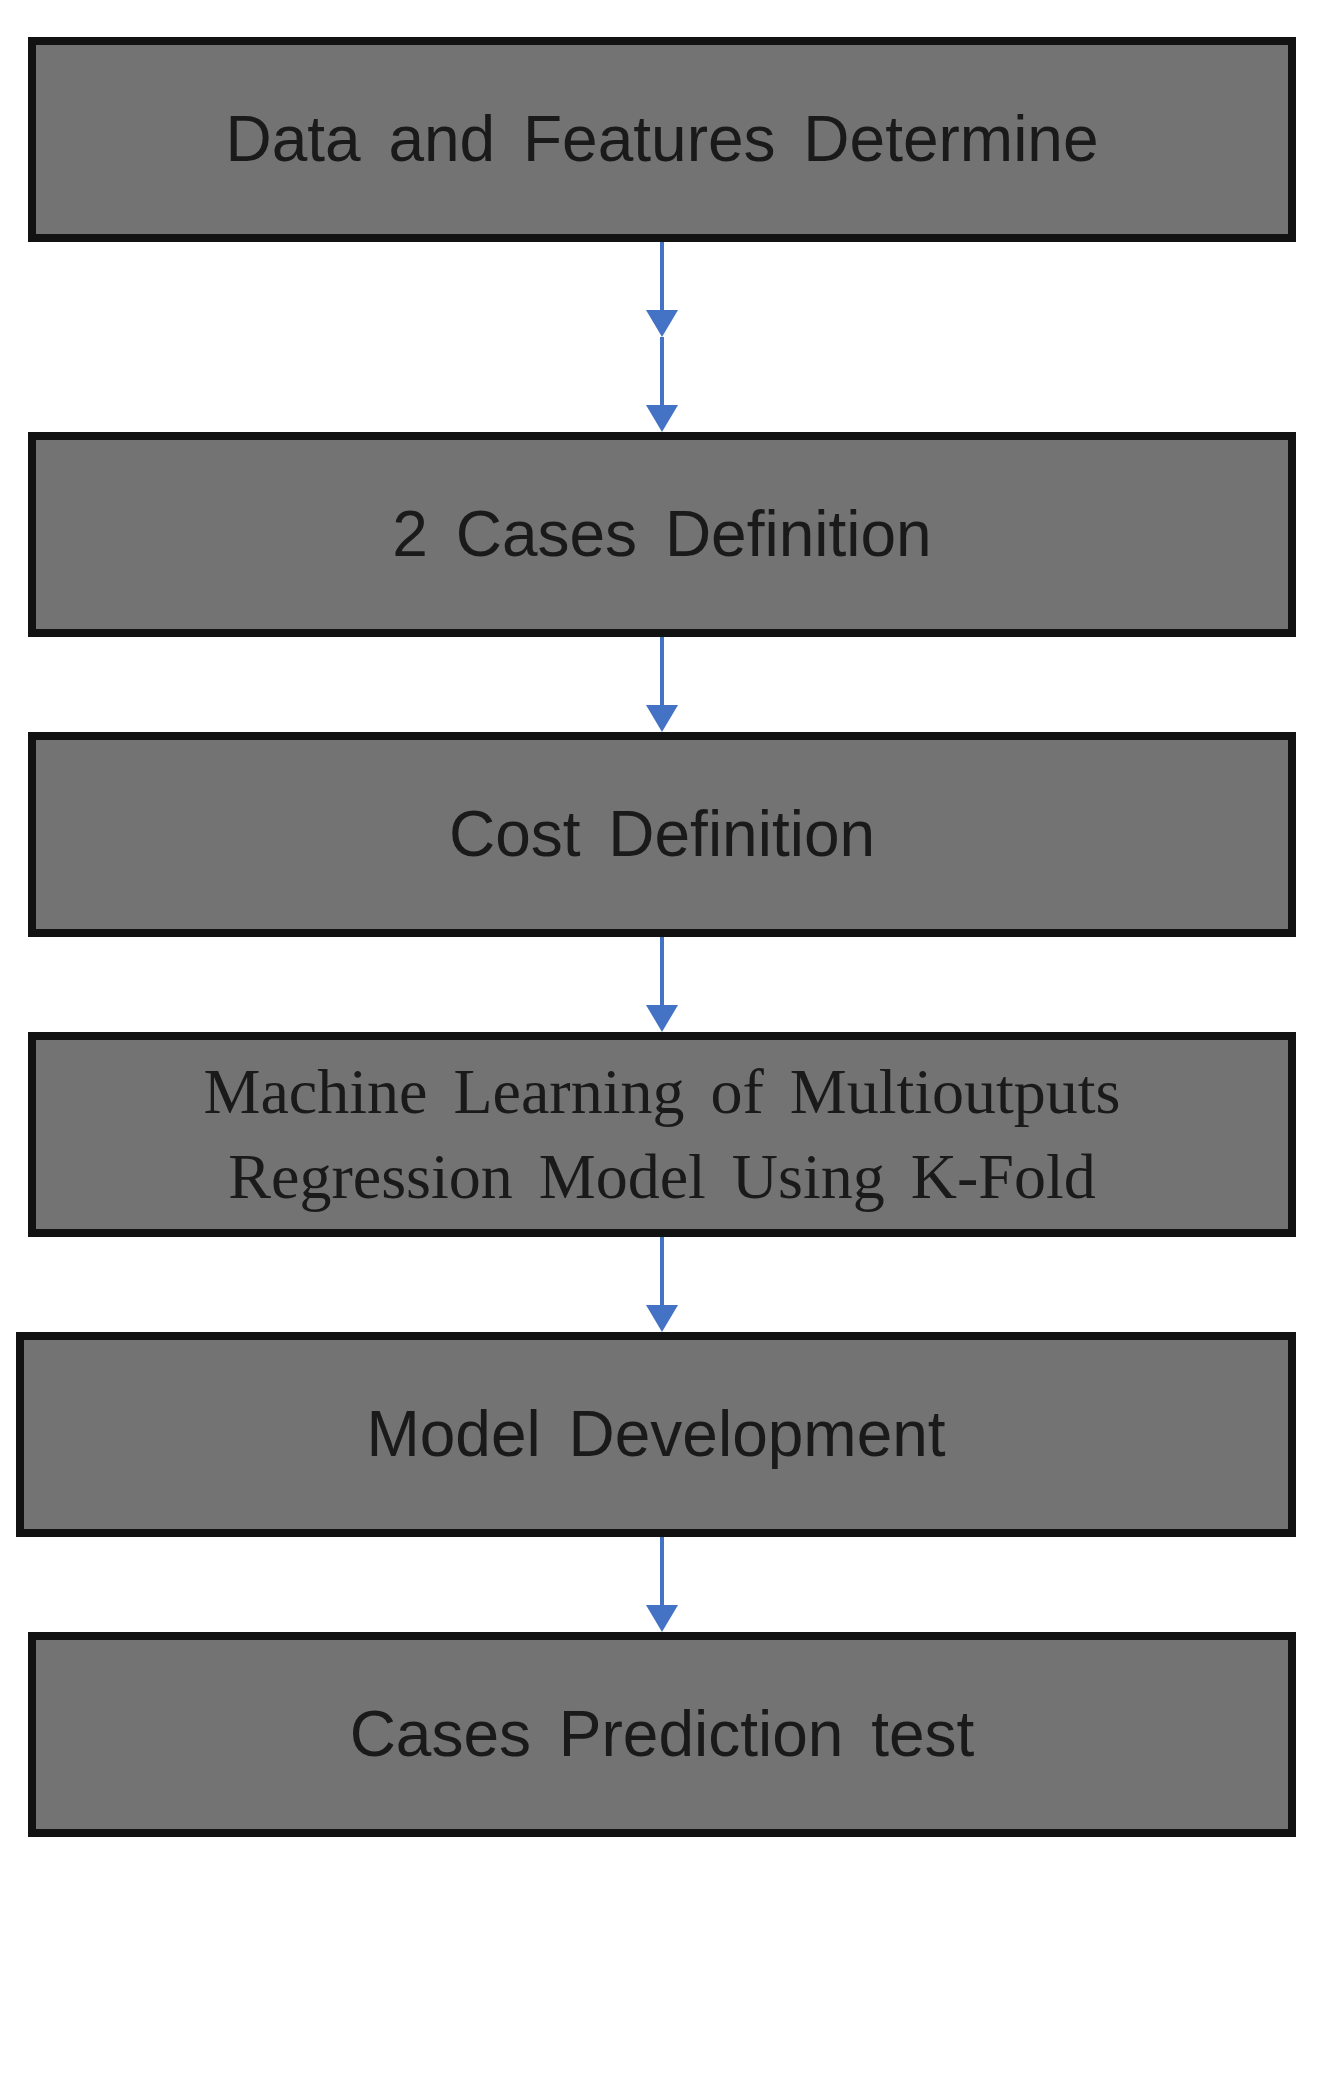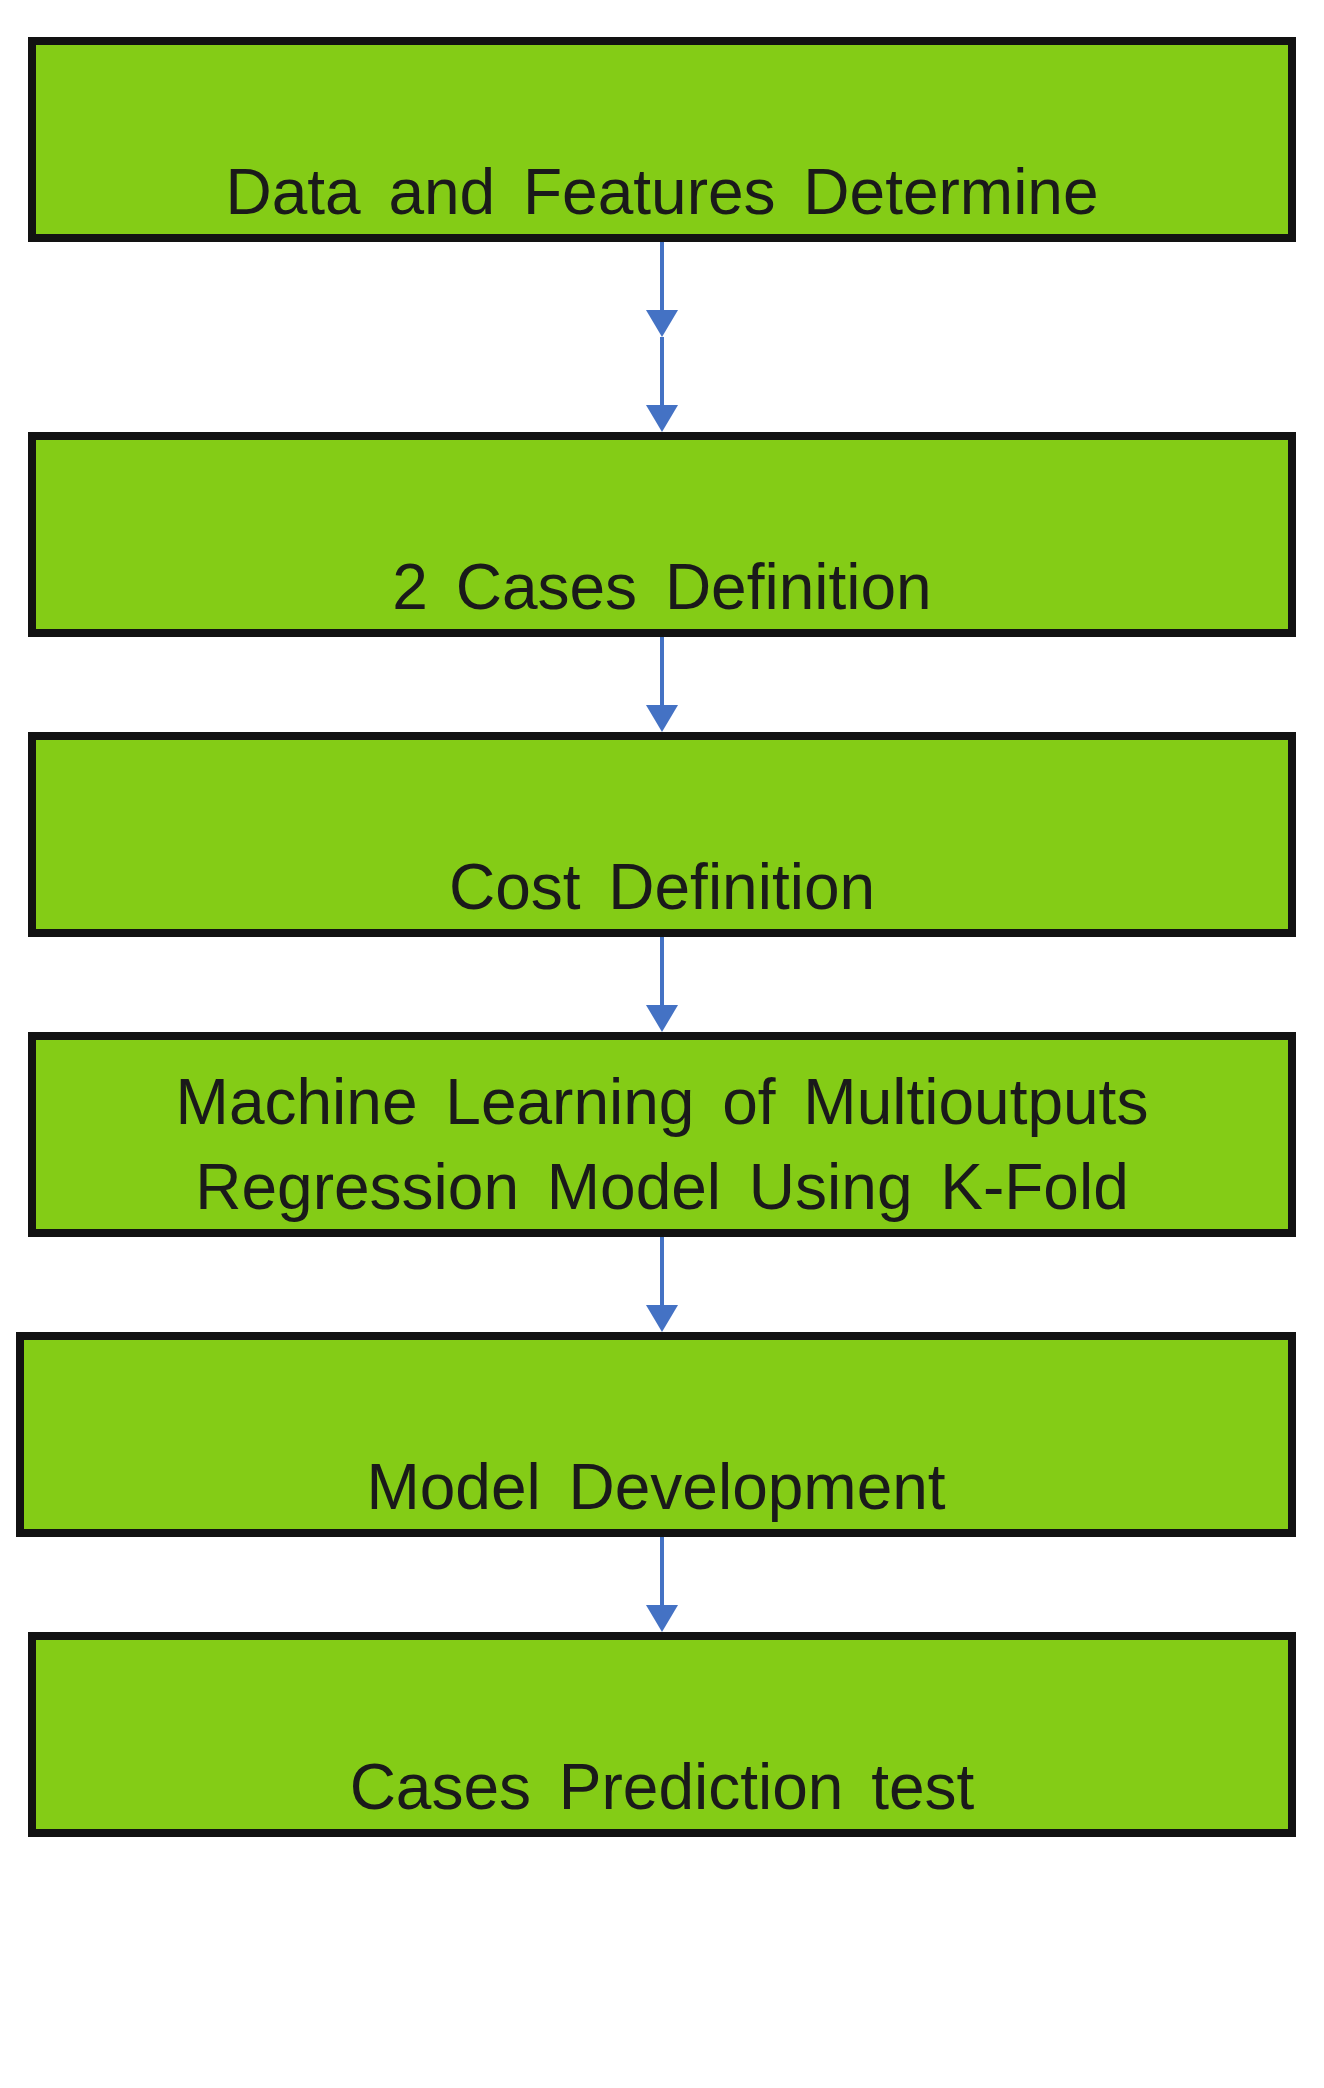--- a/index.html
+++ b/index.html
@@ -18,23 +18,23 @@
   .flowchart {
     display: flex;
     flex-direction: column;
     width: 100%;
   }
   .flow-node {
     margin: 0 28px;
     height: 205px;
     box-sizing: border-box;
     border: 8px solid #121212;
-    background: #84cc16;
+    background: #737373;
     display: flex;
-    align-items: flex-end;
+    align-items: center;
     justify-content: center;
   }
   .flow-node .label {
     font-size: 64px;
     line-height: 1.32;
     color: #1a1a1a;
     text-align: center;
     white-space: pre-line;
     word-spacing: 10px;
     letter-spacing: 0px;
@@ -91,21 +91,21 @@
 
   <div class="flow-node" style="border-color: rgb(18, 18, 18);">
     <span class="label" style="color: rgb(26, 26, 26);">Cost Definition</span>
   </div>
 
   <div class="connector">
     <div class="line" style="background: rgb(68, 114, 196);"></div>
     <div class="head" style="border-top-color: rgb(68, 114, 196);"></div>
   </div>
 
-  <div class="flow-node" style="border-color: rgb(18, 18, 18);">
+  <div class="flow-node" style="border-color: rgb(18, 18, 18); font-family: Liberation Serif, serif;">
     <span class="label" style="color: rgb(26, 26, 26);">Machine Learning of Multioutputs
 Regression Model Using K-Fold</span>
   </div>
 
   <div class="connector">
     <div class="line" style="background: rgb(68, 114, 196);"></div>
     <div class="head" style="border-top-color: rgb(68, 114, 196);"></div>
   </div>
 
   <div class="flow-node" style="border-color: rgb(18, 18, 18); margin-left: 16px;">

